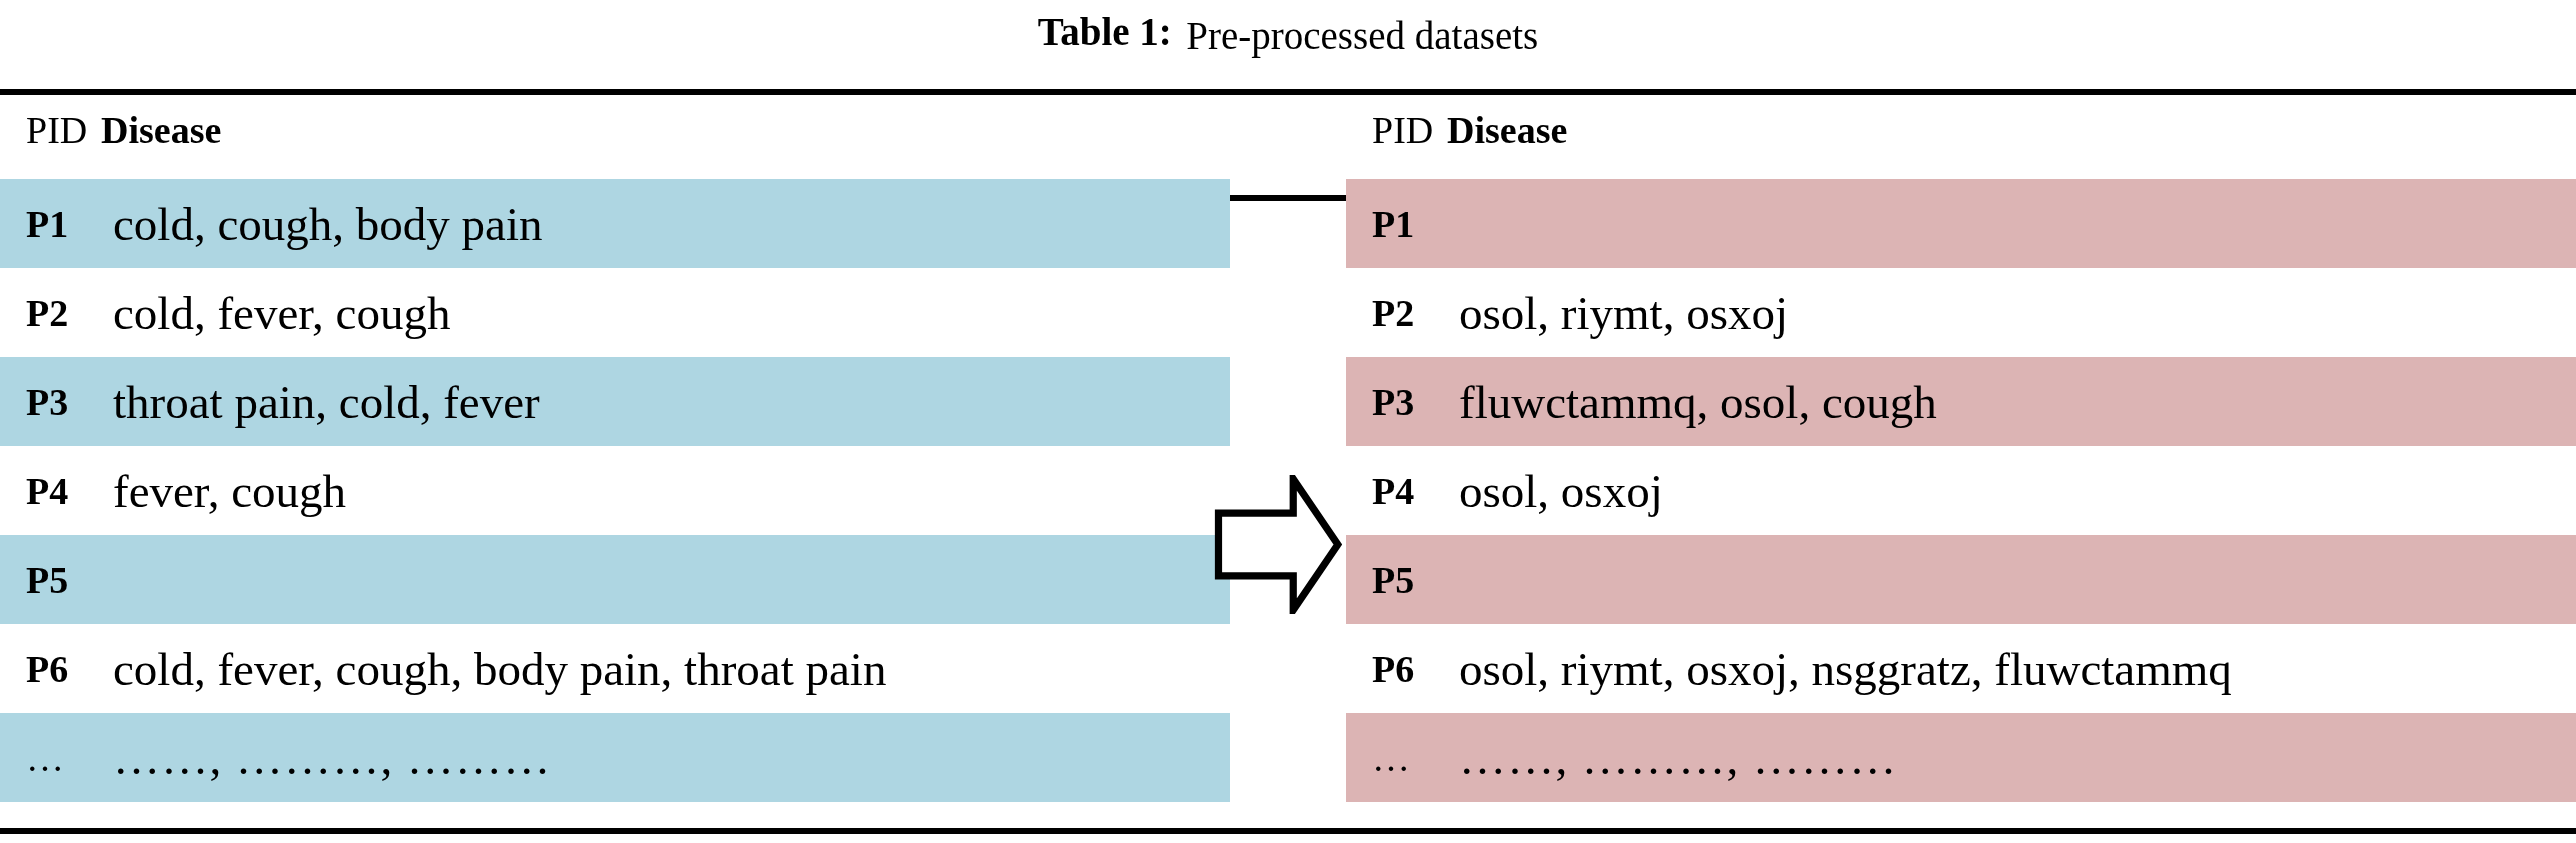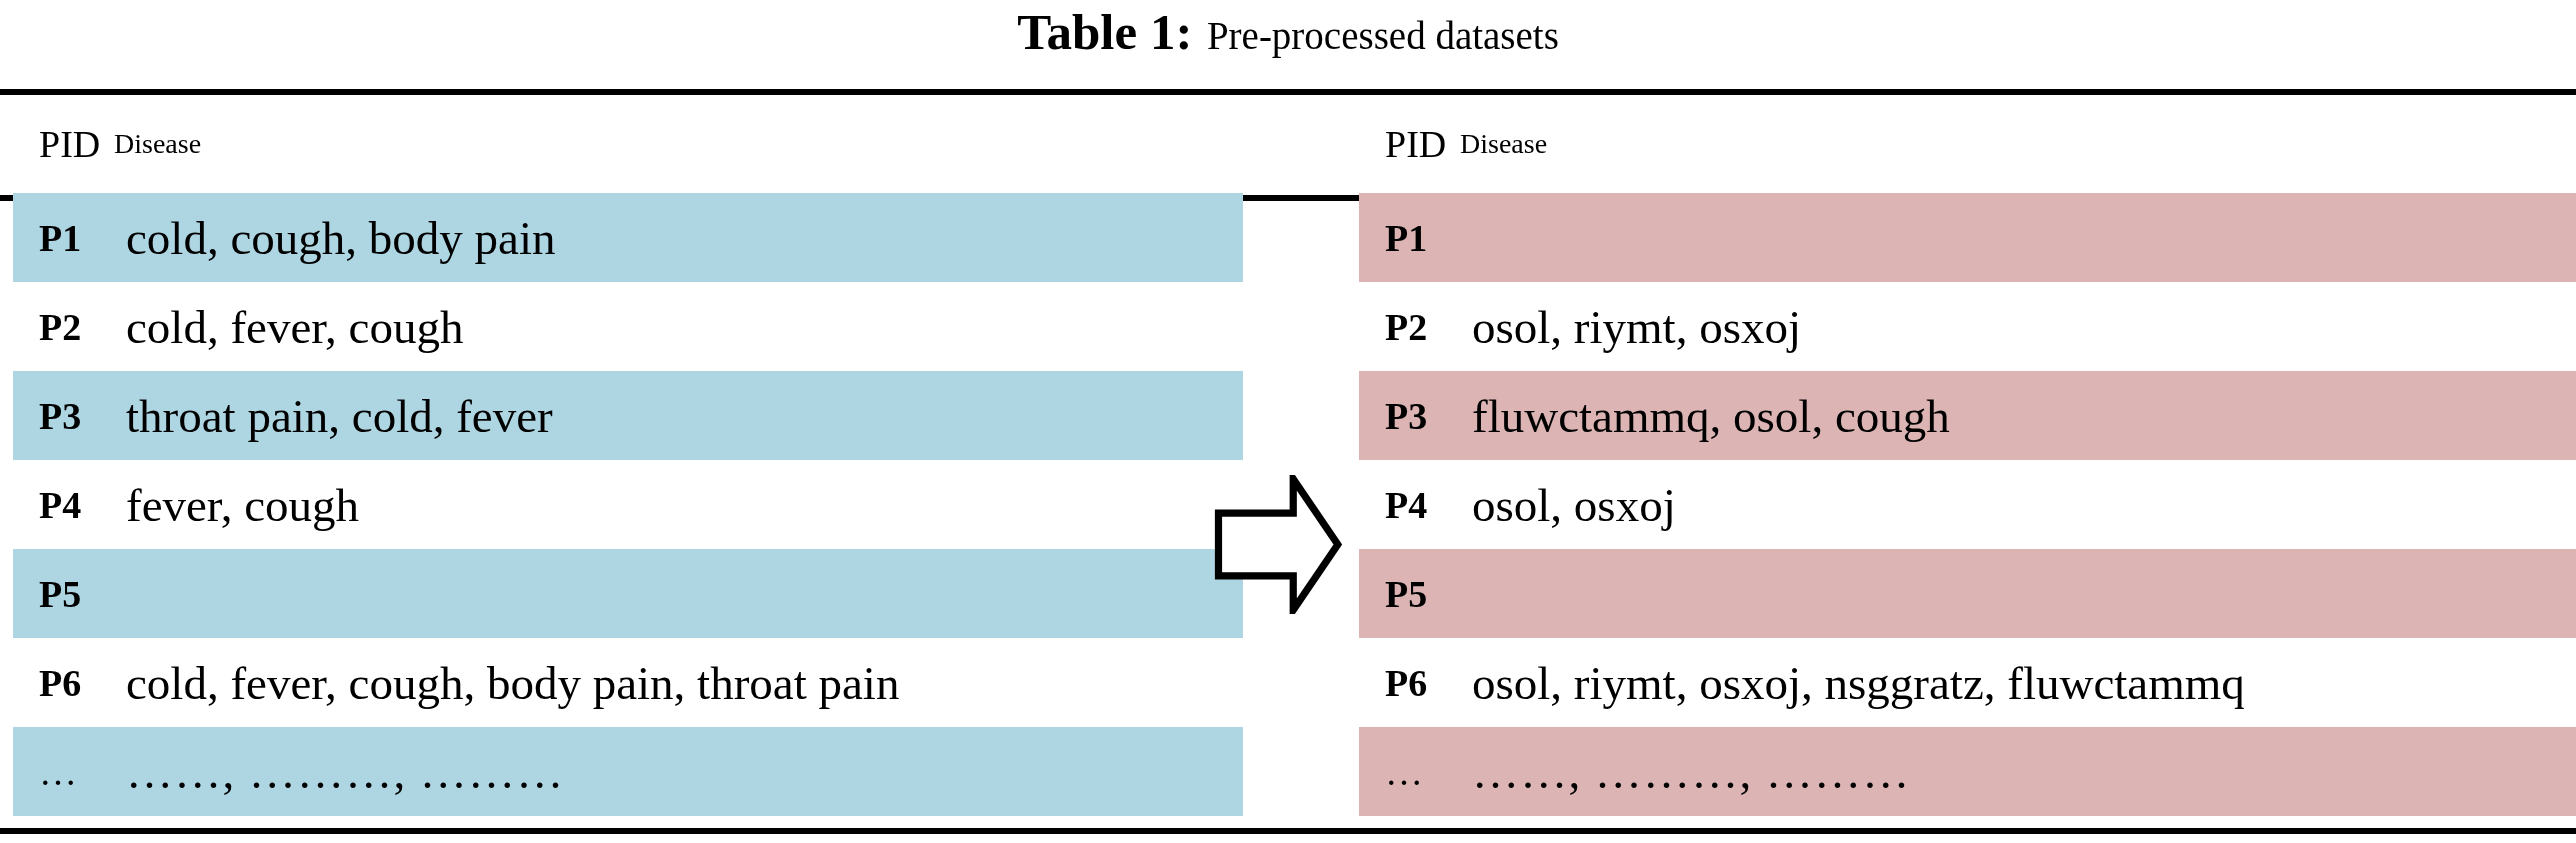--- a/index.html
+++ b/index.html
@@ -27,21 +27,21 @@
     top: 0px;
     left: 0;
     width: 2576px;
     height: 63px;
     display: flex;
     align-items: center;
     justify-content: center;
     white-space: nowrap;
   }
   .caption-label {
-    font-size: 51px;
+    font-size: 39px;
     font-weight: bold;
     letter-spacing: 0px;
   }
   .caption-text {
     font-size: 39px;
     font-weight: normal;
     margin-left: 14.5px;
     margin-top: 7px;
   }
 
@@ -52,22 +52,21 @@
     width: 2576px;
     background: #000000;
   }
   .rule-top     { top: 89px;  height: 6px; }
   .rule-mid     { top: 195px;  height: 6px; }
   .rule-bottom  { top: 828px; height: 6px; }
 
   
   .col {
     position: absolute;
-    top: 94px;
-    margin-left: 13px;
+    top: 80px;
   }
   .col-left  { left: 0px;    width: 1230px; }
   .col-right { left: 1346px; width: 1230px; }
 
   .header-row {
     height: 99px;
     display: flex;
     align-items: center;
     background: transparent;
   }
@@ -94,22 +93,22 @@
   }
   .cell-pid.header-cell {
     font-weight: normal;
   }
   .cell-disease {
     font-size: 47px;
     font-weight: normal;
     padding-left: 4px;
   }
   .header-cell-disease {
-    font-size: 28px;
-    font-weight: normal;
+    font-size: 38px;
+    font-weight: bold;
     padding-left: 4px;
   }
 
   .ellipsis-row .cell-pid,
   .ellipsis-row .cell-disease {
     font-weight: normal;
     letter-spacing: 1.3px;
   }
 
   

